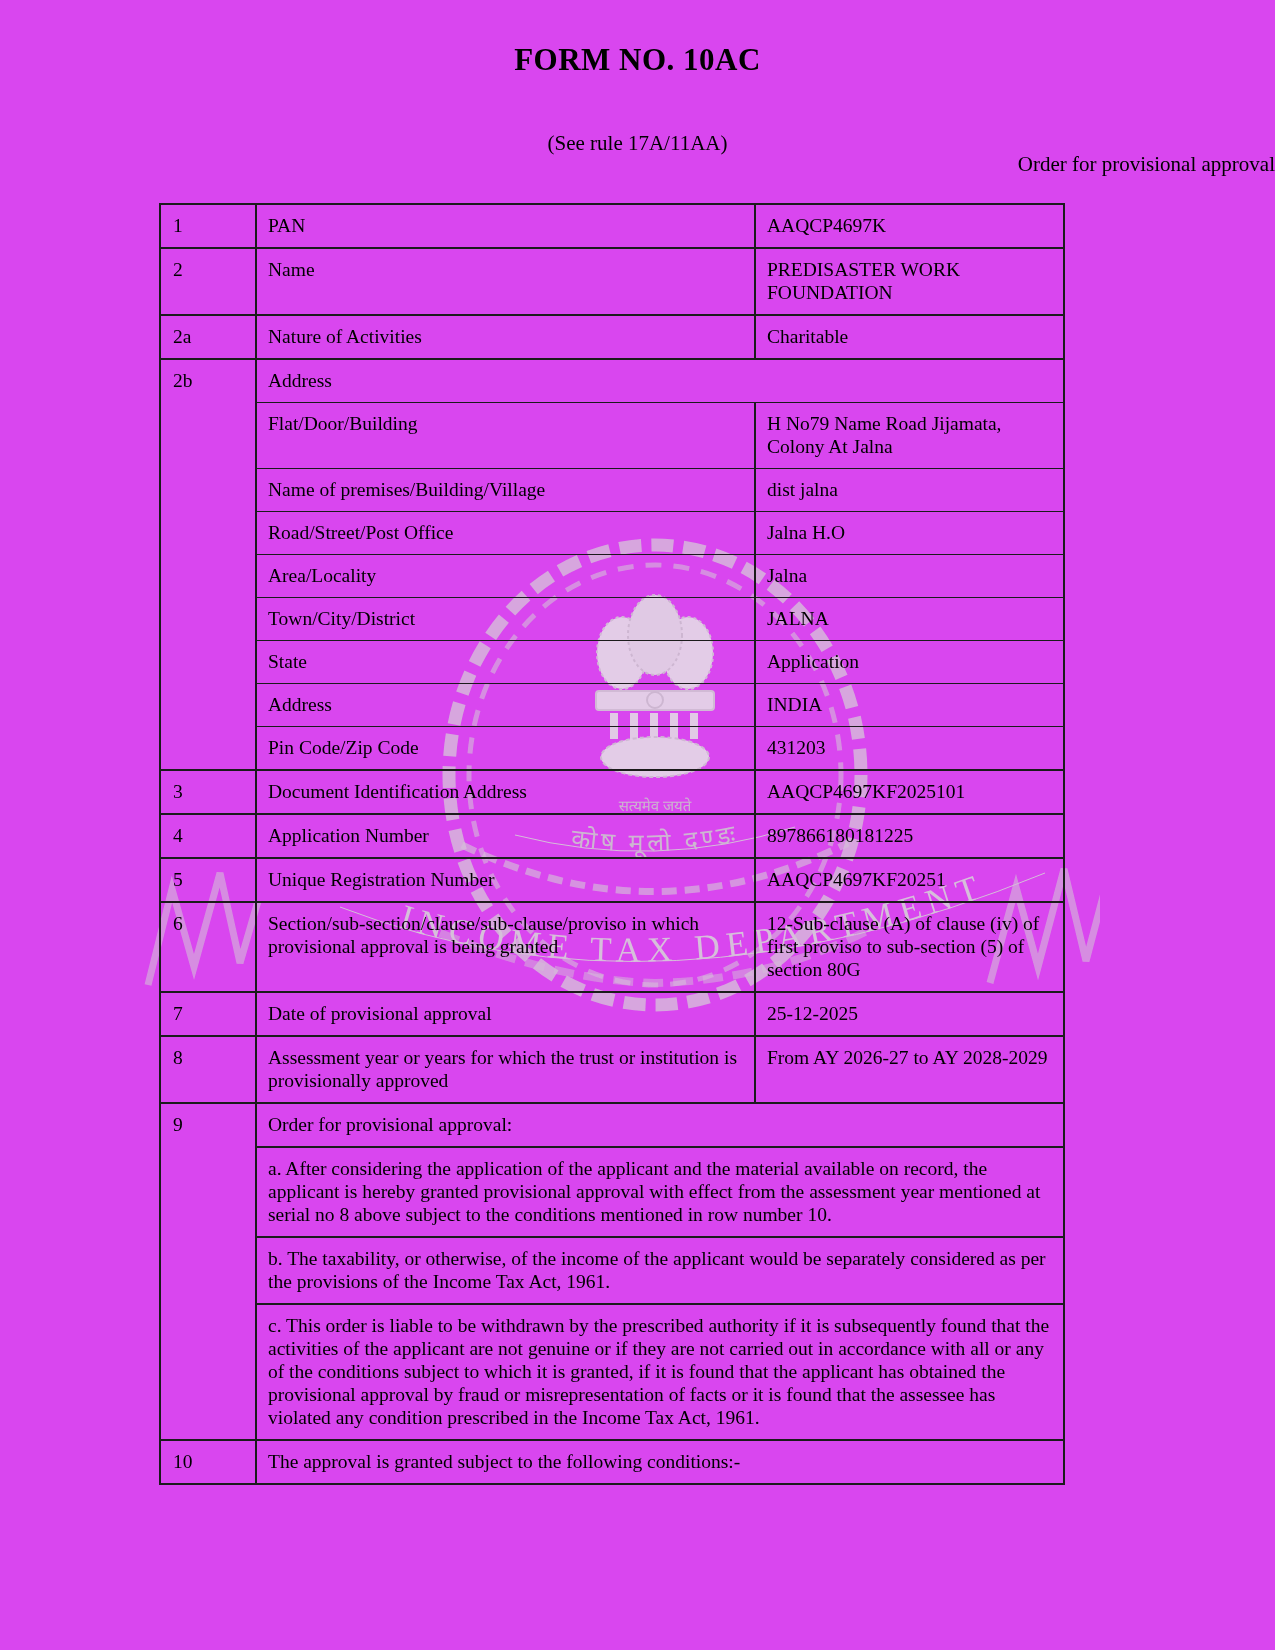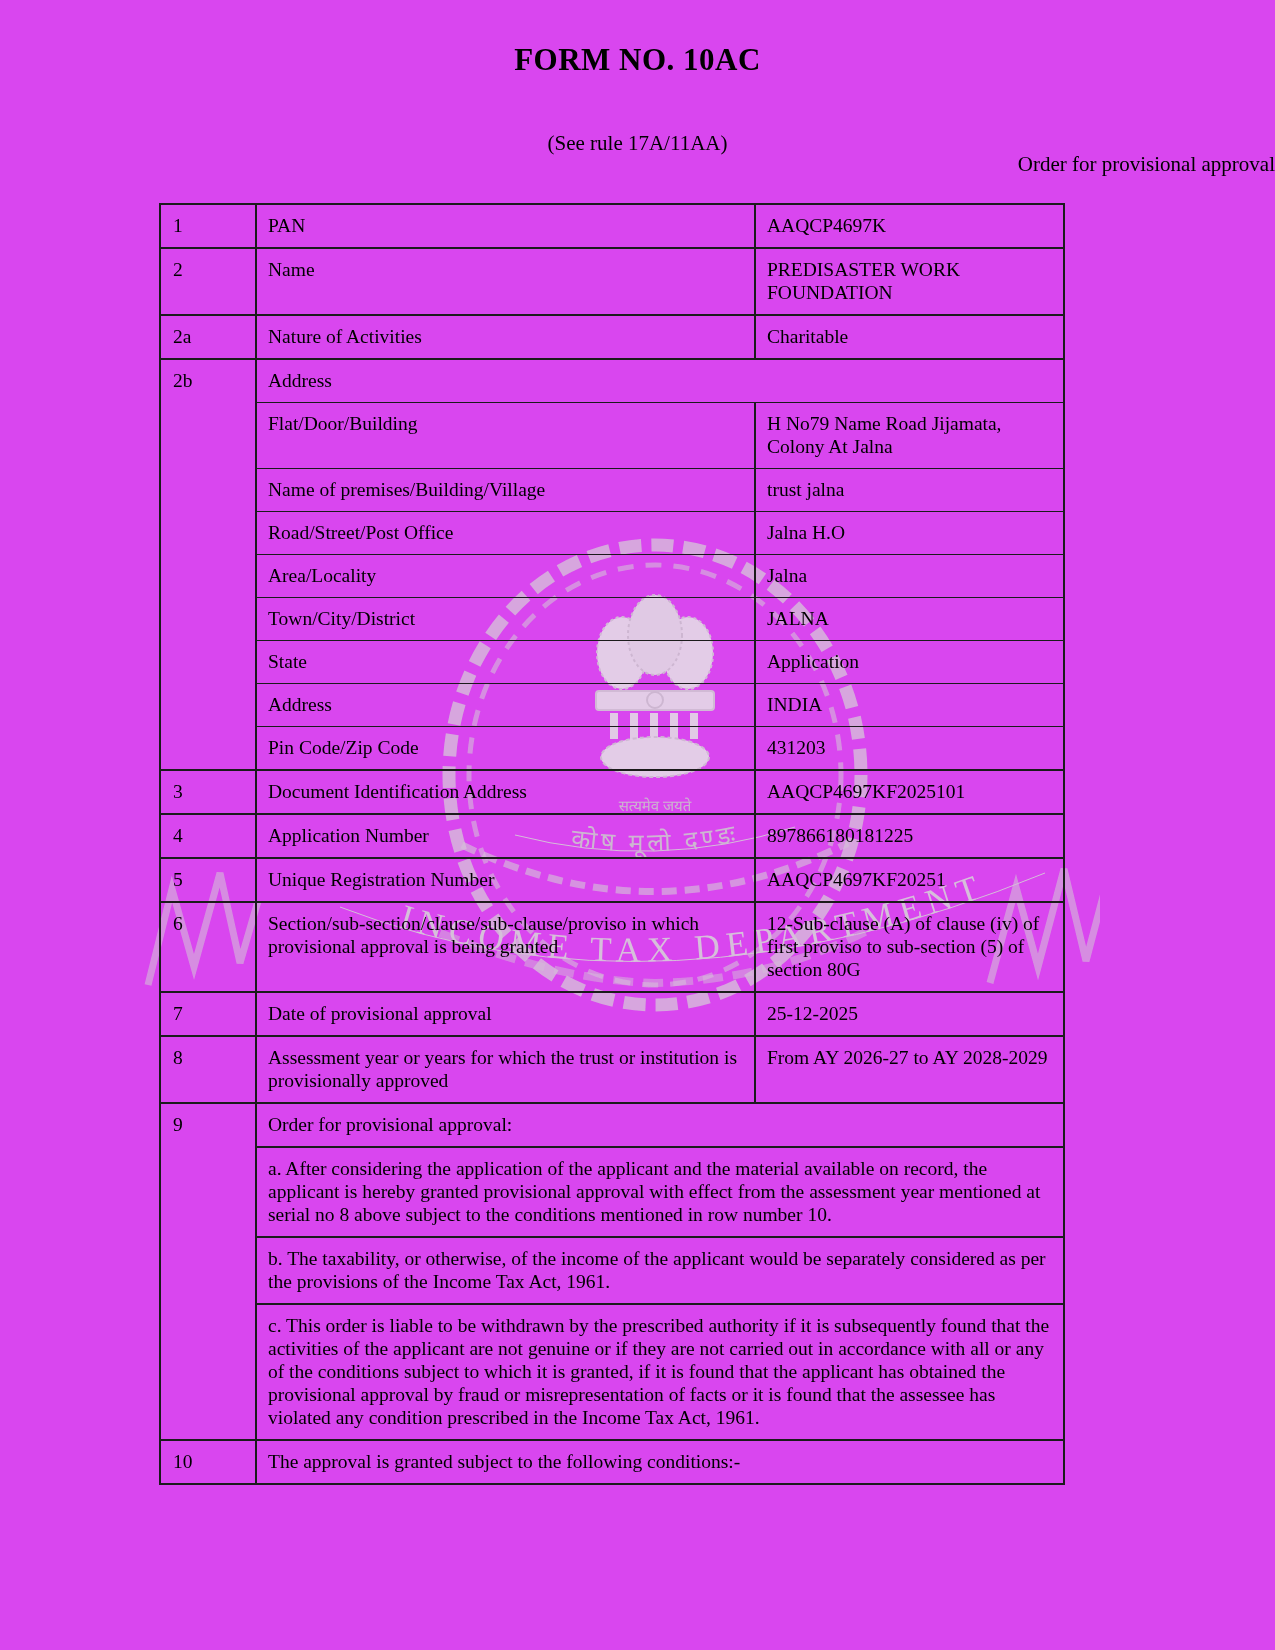--- a/index.html
+++ b/index.html
@@ -120,21 +120,21 @@
       <tr>
         <td class="num" rowspan="9">2b</td>
         <td colspan="2">Address</td>
       </tr>
       <tr class="sub">
         <td>Flat/Door/Building</td>
         <td>H No79 Name Road Jijamata, Colony At Jalna</td>
       </tr>
       <tr class="sub">
         <td>Name of premises/Building/Village</td>
-        <td>trust jalna</td>
+        <td>dist jalna</td>
       </tr>
       <tr class="sub">
         <td>Road/Street/Post Office</td>
         <td>Jalna H.O</td>
       </tr>
       <tr class="sub">
         <td>Area/Locality</td>
         <td>Jalna</td>
       </tr>
       <tr class="sub">

